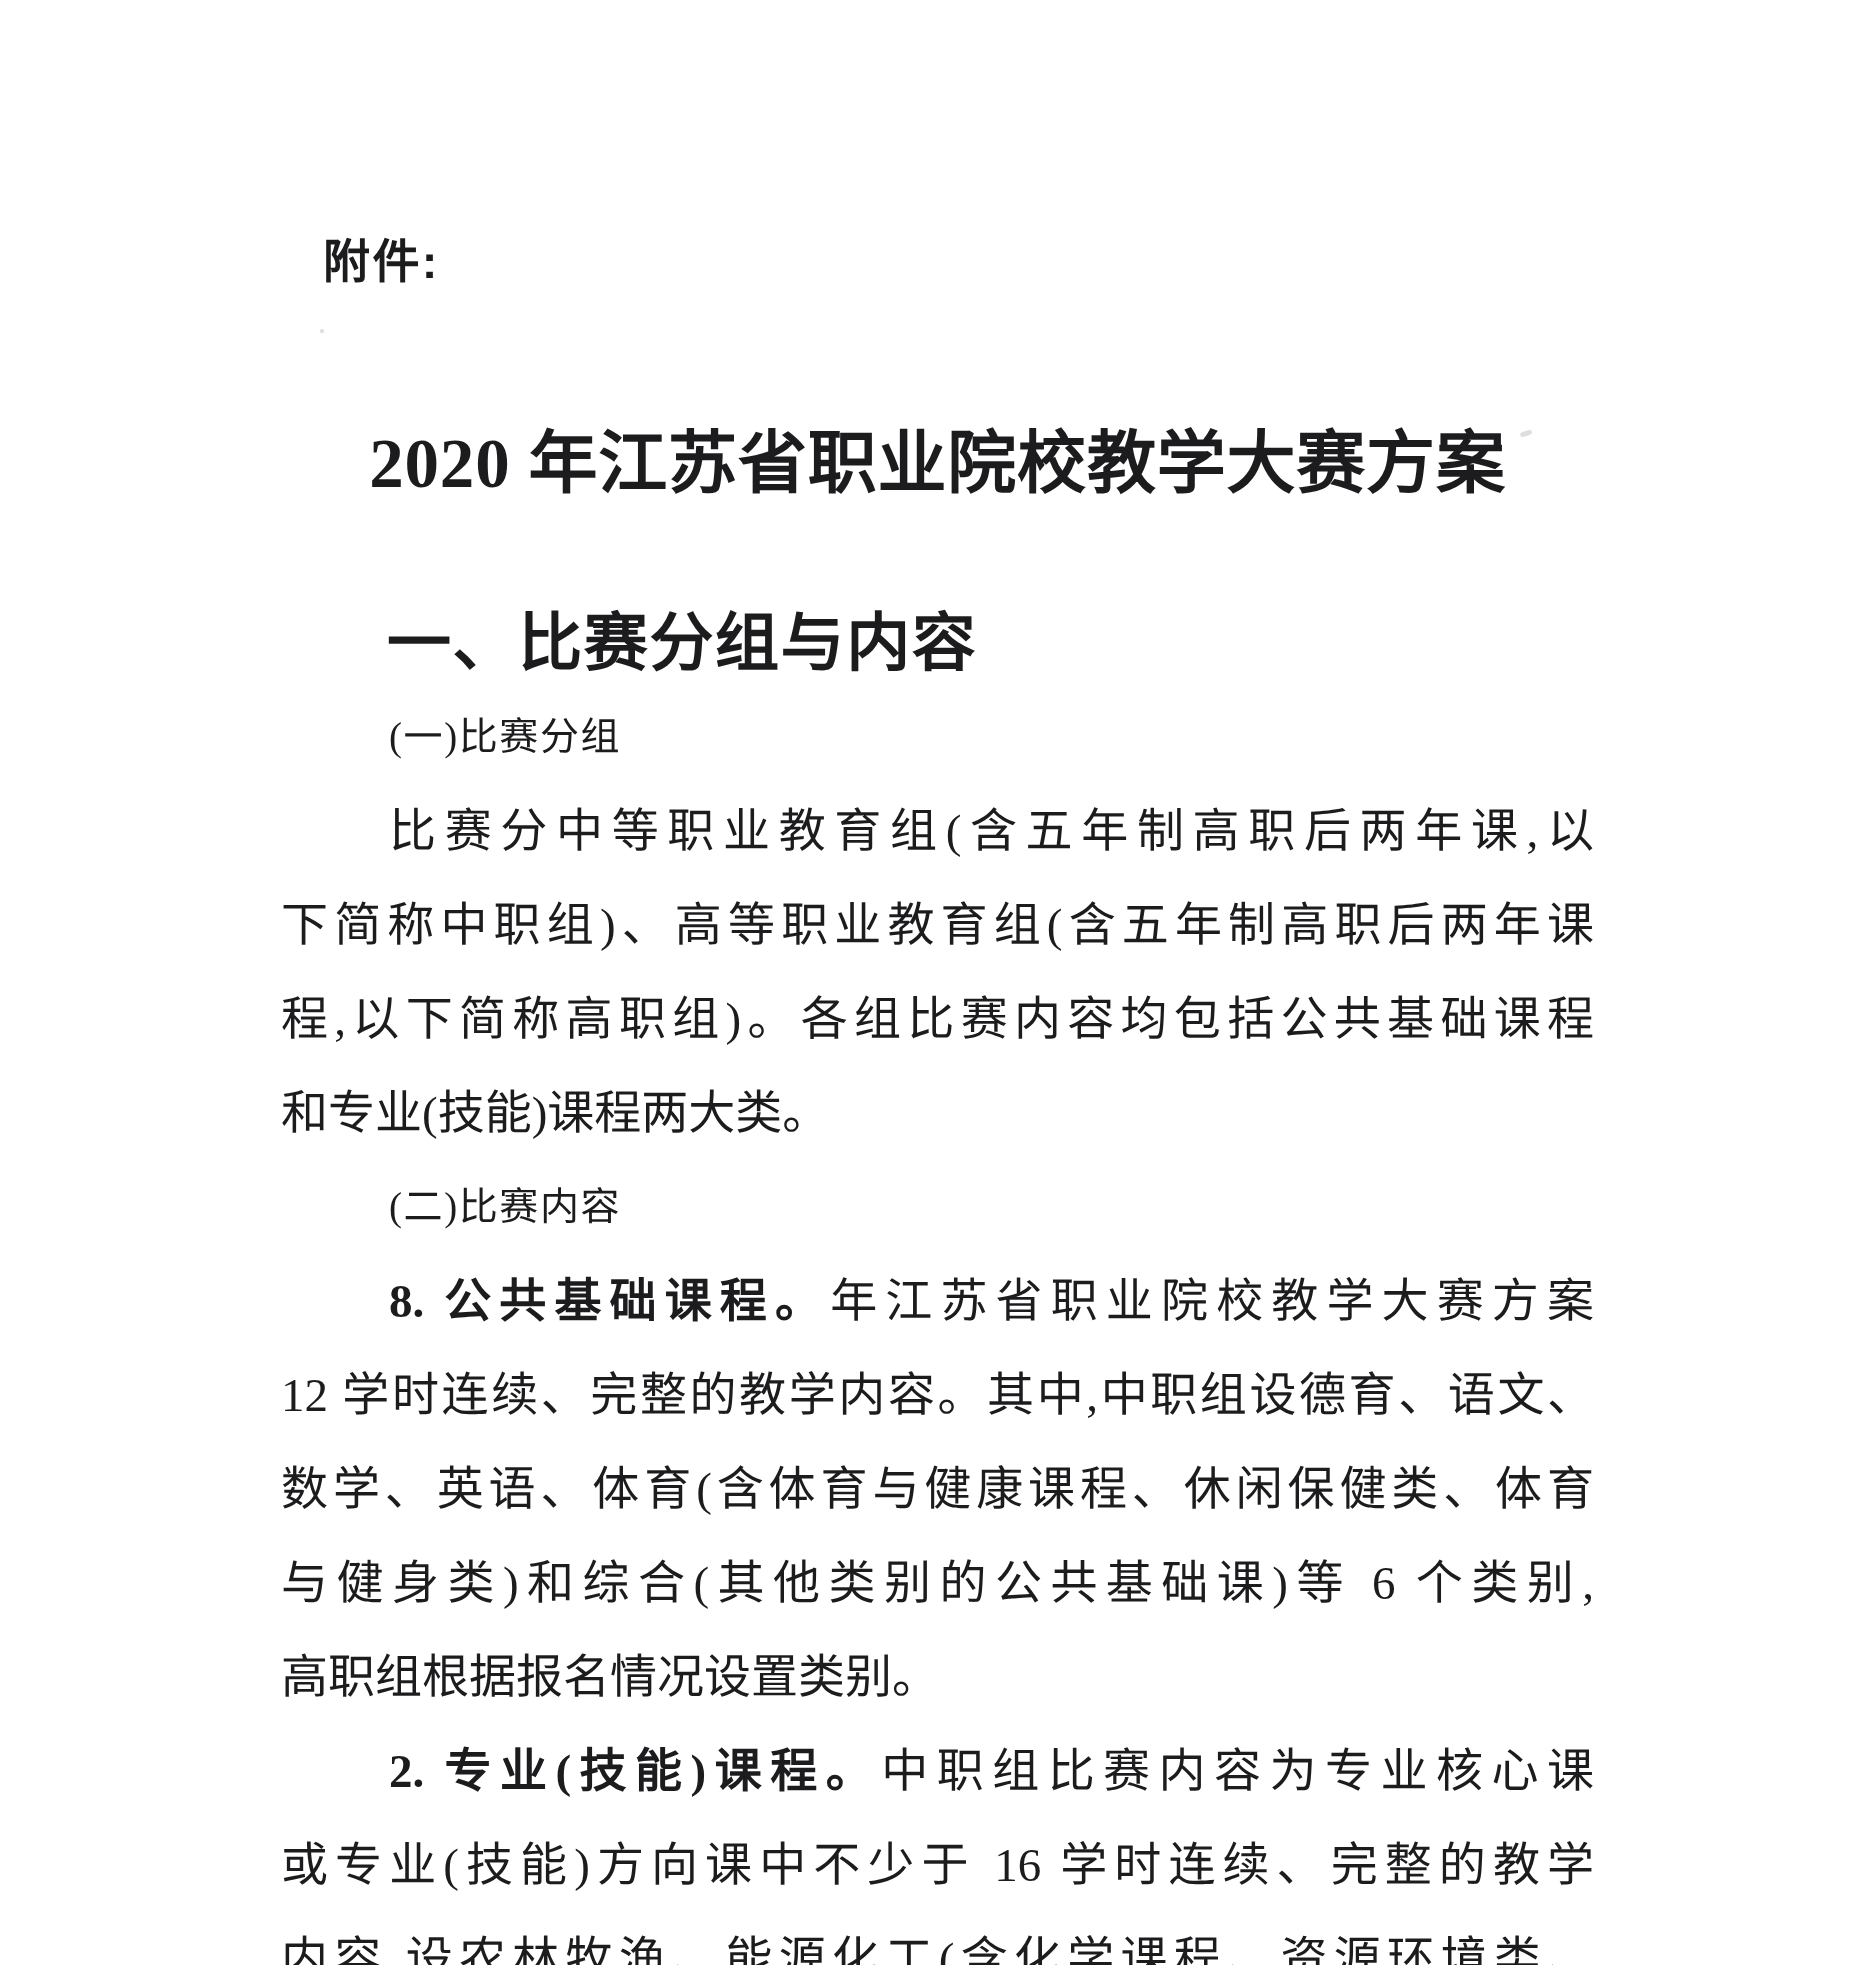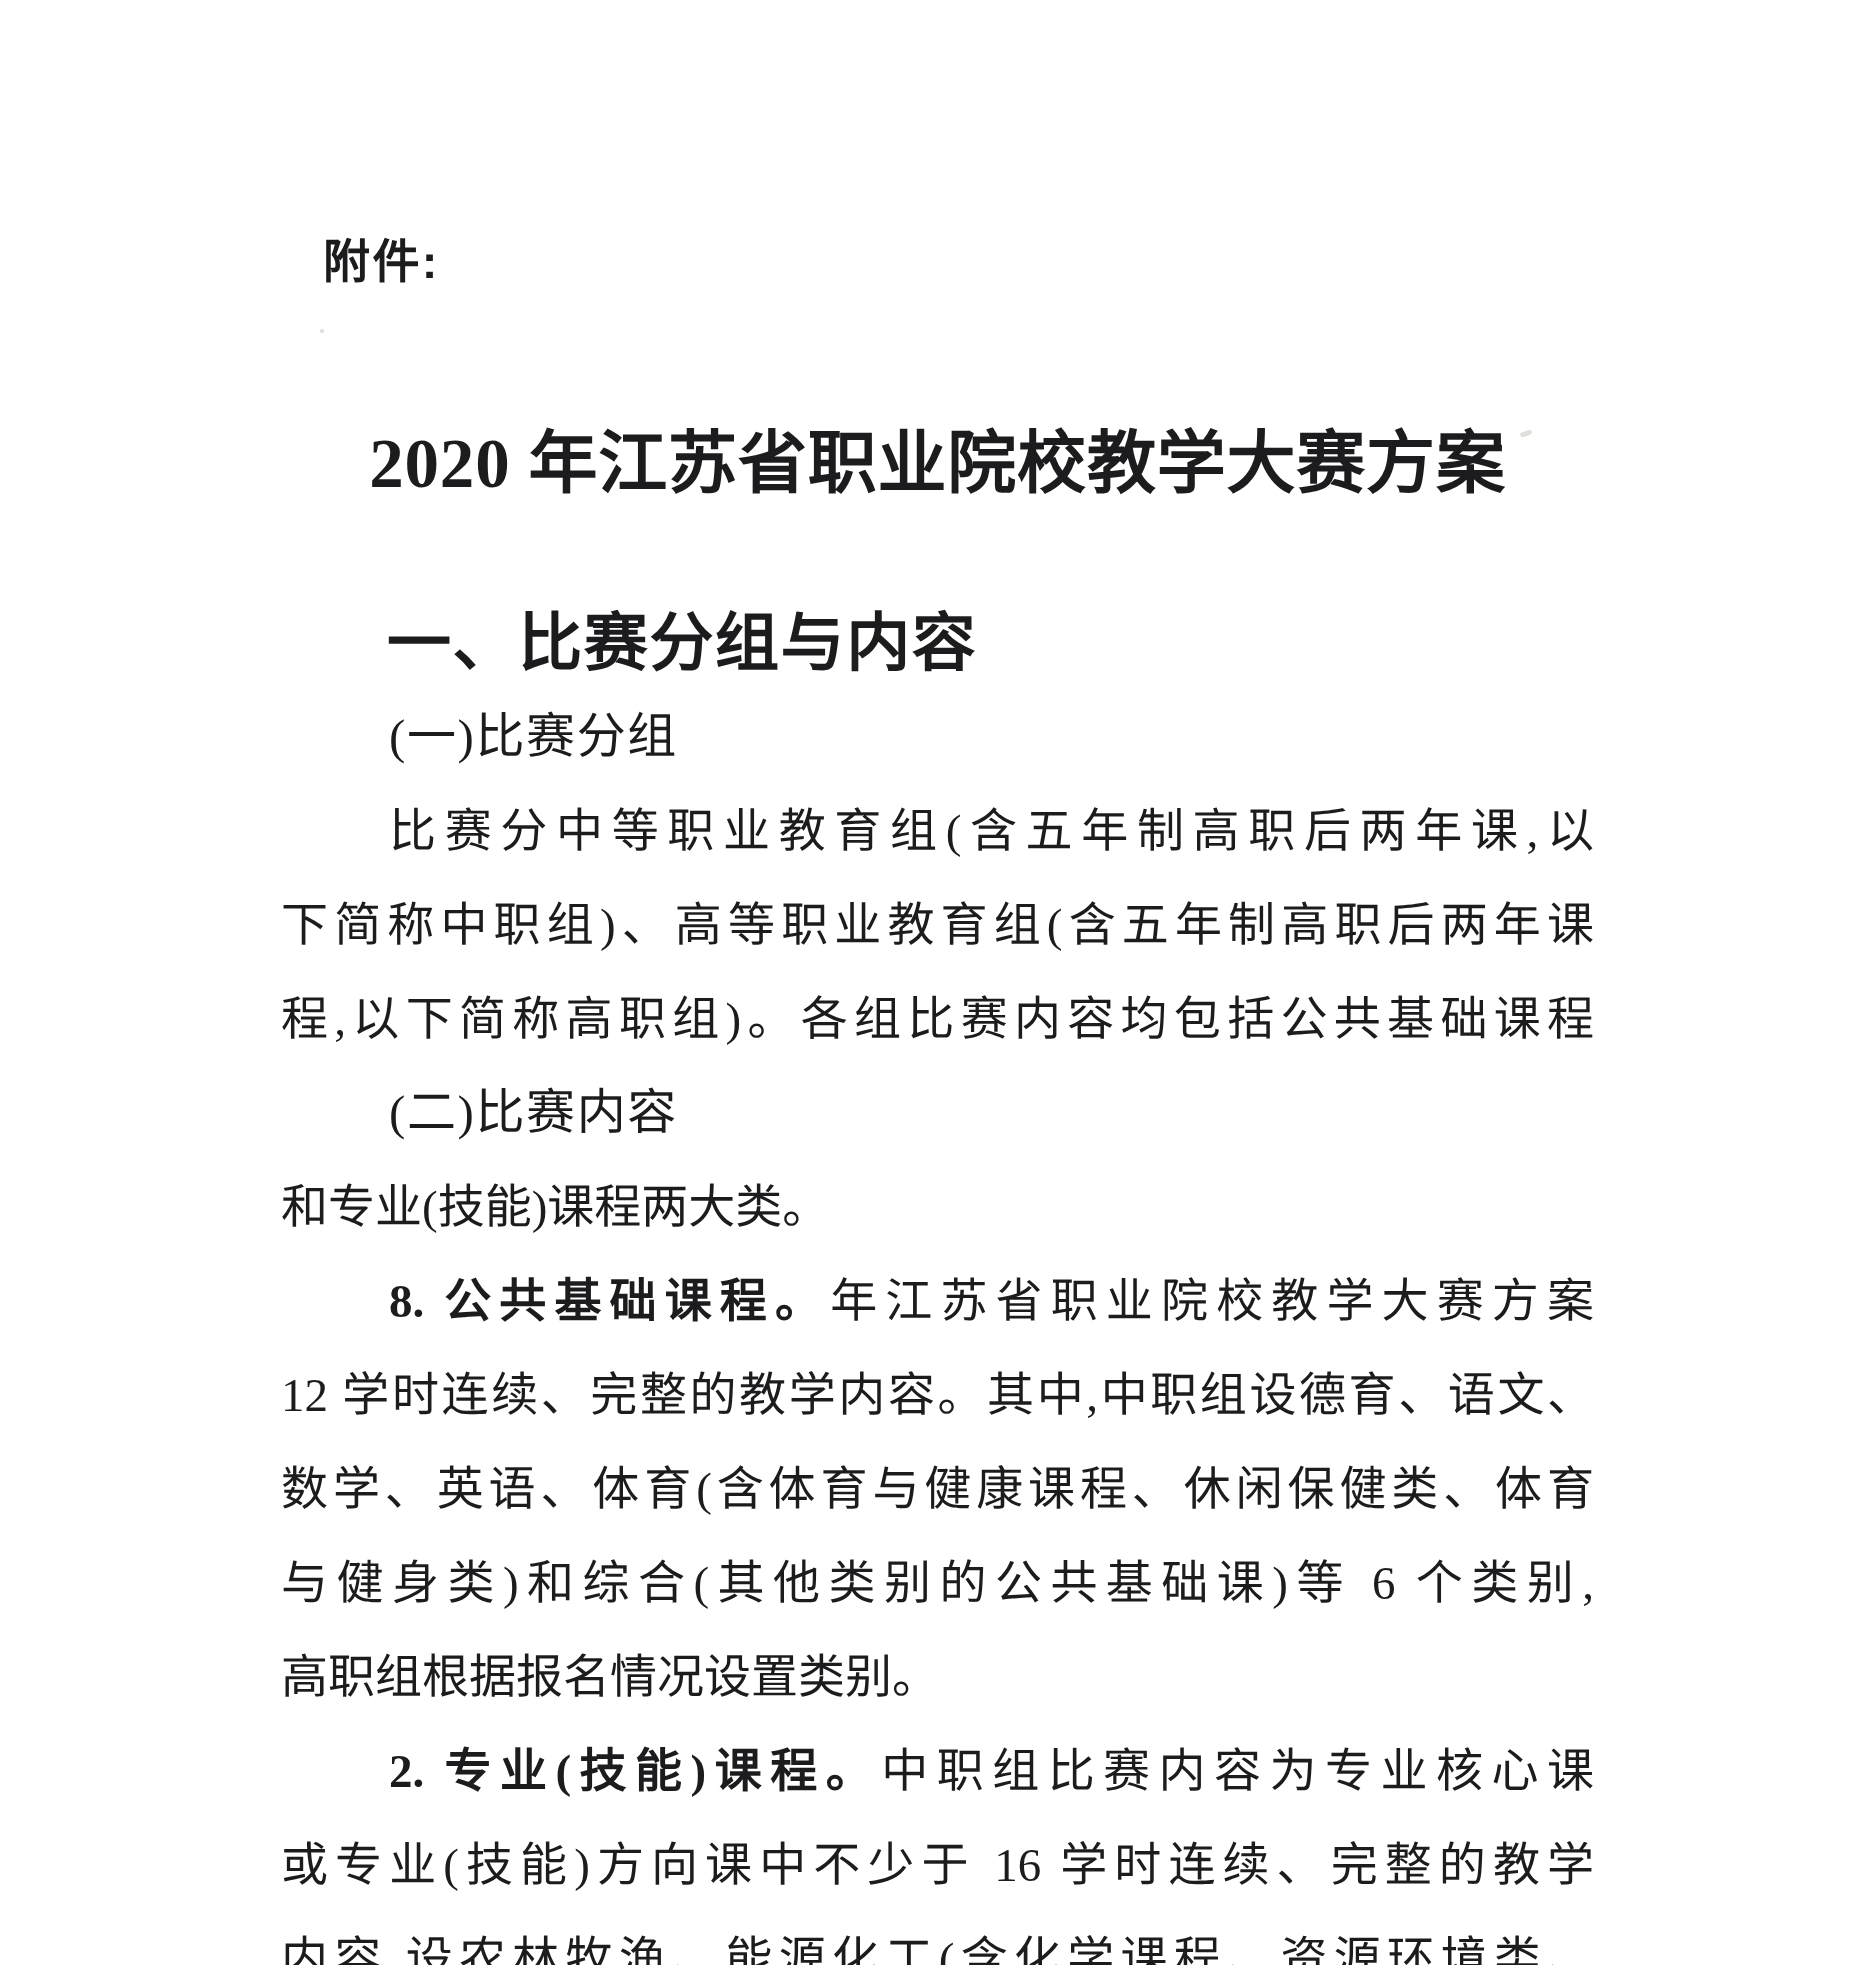--- a/index.html
+++ b/index.html
@@ -50,21 +50,21 @@
   }
   .line.indent { text-indent: 108px; }
   .line.h1 {
     font-family: "Liberation Sans", "DejaVu Sans", sans-serif;
     font-weight: 700;
     font-size: 64px;
     text-indent: 106px;
     letter-spacing: 1.6px;
   }
   .line.h2 {
-    font-size: 49px;
+    font-size: 39px;
     text-indent: 108px;
     letter-spacing: 1.6px;
   }
   .b { font-weight: 700; }
   .speck {
     position: absolute;
     background: #c9c5be;
     opacity: 0.55;
     border-radius: 40%;
   }
@@ -79,22 +79,22 @@
   <div class="attachment">附件:</div>
 
   <div class="title">2020 年江苏省职业院校教学大赛方案</div>
 
   <div class="content">
       <div class="line h1"><span class="b">一、比赛分组与内容</span></div>
       <div class="line h2"><span>(一)比赛分组</span></div>
       <div class="line  just indent"><span>比赛分中等职业教育组(含五年制高职后两年课,以</span></div>
       <div class="line  just"><span>下简称中职组)、高等职业教育组(含五年制高职后两年课</span></div>
       <div class="line  just"><span>程,以下简称高职组)。各组比赛内容均包括公共基础课程</span></div>
+      <div class="line "><span>和专业(技能)课程两大类。</span></div>
       <div class="line h2"><span>(二)比赛内容</span></div>
-      <div class="line "><span>和专业(技能)课程两大类。</span></div>
       <div class="line  just indent"><span class="b">8. 公共基础课程。</span><span>年江苏省职业院校教学大赛方案</span></div>
       <div class="line  just"><span>12 学时连续、完整的教学内容。其中,中职组设德育、语文、</span></div>
       <div class="line  just"><span>数学、英语、体育(含体育与健康课程、休闲保健类、体育</span></div>
       <div class="line  just"><span>与健身类)和综合(其他类别的公共基础课)等 6 个类别,</span></div>
       <div class="line "><span>高职组根据报名情况设置类别。</span></div>
       <div class="line  just indent"><span class="b">2. 专业(技能)课程。</span><span>中职组比赛内容为专业核心课</span></div>
       <div class="line  just"><span>或专业(技能)方向课中不少于 16 学时连续、完整的教学</span></div>
       <div class="line  just"><span>内容,设农林牧渔、能源化工(含化学课程、资源环境类、</span></div>
     </div>
 

